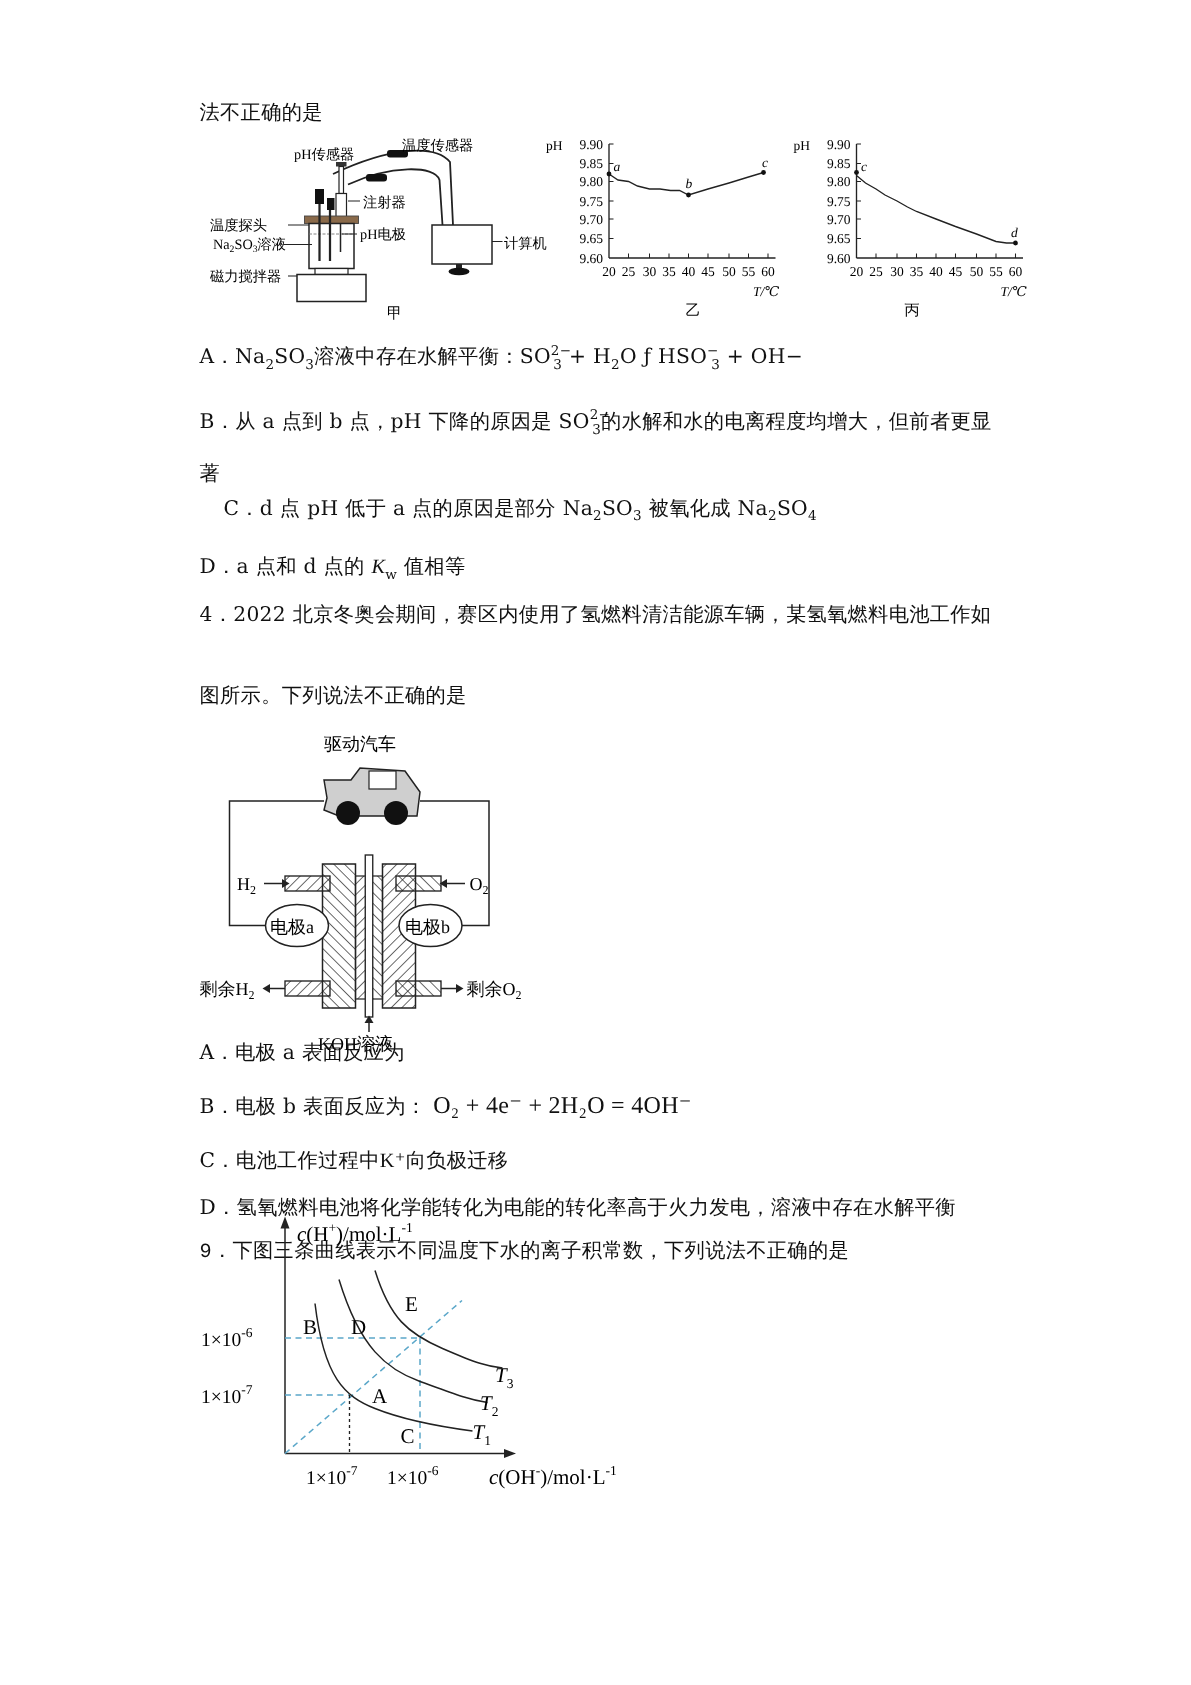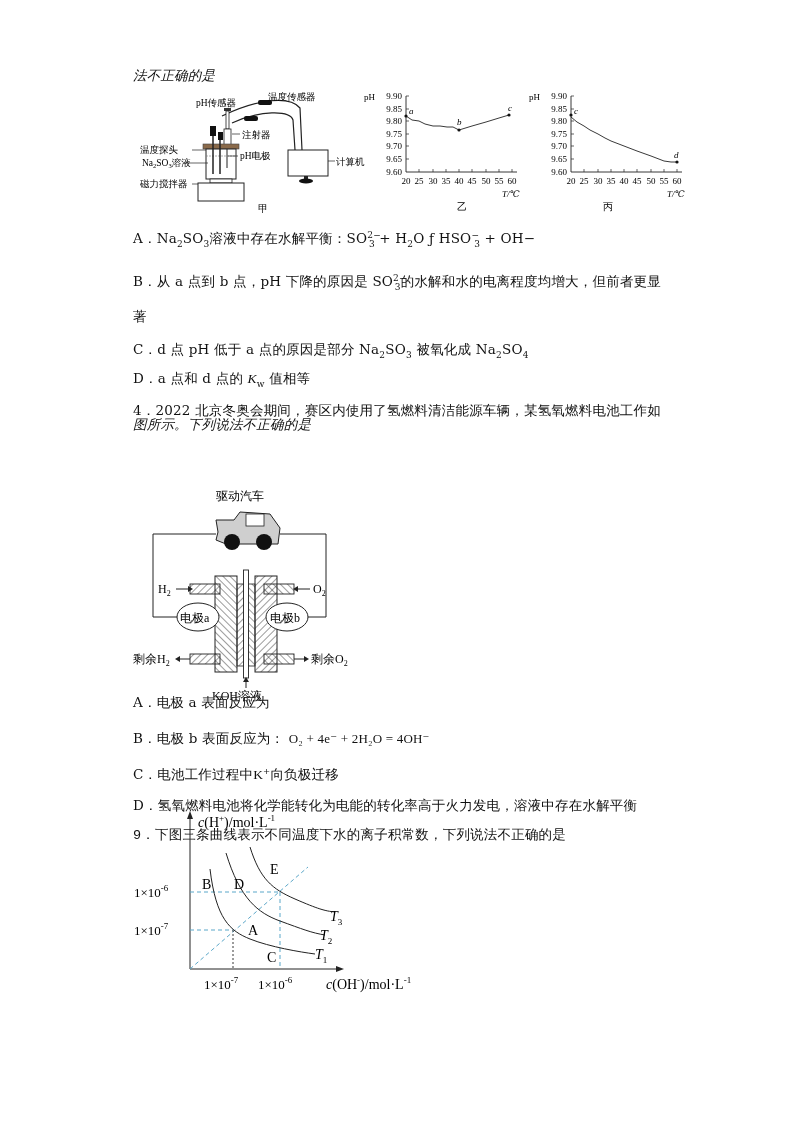--- a/index.html
+++ b/index.html
@@ -7,21 +7,21 @@
          font-family: "DejaVu Serif", "Liberation Serif", serif; color: #111; }
   .line { position: absolute; left: 133px; font-size: 13.5px; line-height: 18px; white-space: nowrap; letter-spacing: 0.2px; }
   .serif { font-family: "Liberation Serif", "DejaVu Serif", serif; }
   sub, sup { font-size: 9px; line-height: 0; }
   .fig { position: absolute; }
   svg text { font-family: "Liberation Serif", "DejaVu Serif", serif; }
 </style>
 </head>
 <body>
 
-<div class="line" style="top:66px;font-style:italic;">法不正确的是</div>
+<div class="line" style="top:66px;">法不正确的是</div>
 
 <div class="fig" style="left:140px; top:88px; width:225px; height:130px;text-align:center;">
   <svg width="225" height="130" viewBox="0 0 225 130">
 
     <path d="M82 28 C 120 10, 150 8, 160 20 L 162 62" fill="none" stroke="#222" stroke-width="1.2"></path>
     <path d="M92 35 C 120 22, 150 22, 153 32 L 155 62" fill="none" stroke="#222" stroke-width="1.2"></path>
     <rect x="118" y="12" width="14" height="5" rx="2" fill="#111"></rect>
     <rect x="104" y="28" width="14" height="5" rx="2" fill="#111"></rect>
 
     <rect x="148" y="62" width="40" height="26" fill="#fff" stroke="#222" stroke-width="1"></rect>
@@ -170,30 +170,30 @@
 
 <div class="line" style="top:229px;">
   <span>A．</span><span>Na</span><sub>2</sub><span>SO</span><sub>3</sub><span>溶液中存在水解平衡：SO</span><sup>2−</sup><sub style="margin-left:-12px;">3</sub><span> + H</span><sub>2</sub><span>O ƒ  HSO</span><sup>−</sup><sub style="margin-left:-5px;">3</sub><span> + OH−</span>
 </div>
 
 <div class="line" style="top:272px;">
   <span>B．</span><span>从 a 点到 b 点，pH 下降的原因是 SO</span><sup>2−</sup><sub style="margin-left:-12px;">3</sub><span>的水解和水的电离程度均增大，但前者更显</span>
 </div>
 <div class="line" style="top:307px;">著</div>
 
-<div class="line" style="top:340px;">
+<div class="line" style="top:330px;margin-left:16px;">
   <span>C．</span><span>d 点 pH 低于 a 点的原因是部分 Na</span><sub>2</sub><span>SO</span><sub>3</sub><span> 被氧化成 Na</span><sub>2</sub><span>SO</span><sub>4</sub>
 </div>
 
 <div class="line" style="top:369px;">
   <span>D．</span><span>a 点和 d 点的 </span><i class="serif">K</i><sub>w</sub><span> 值相等</span>
 </div>
 
 <div class="line" style="top:401px;">4．2022 北京冬奥会期间，赛区内使用了氢燃料清洁能源车辆，某氢氧燃料电池工作如</div>
-<div class="line" style="top:415px;font-style:italic;">图所示。下列说法不正确的是</div>
+<div class="line" style="top:455px;">图所示。下列说法不正确的是</div>
 
 <div class="fig" style="left:130px; top:484px; width:240px; height:220px;">
   <svg width="240" height="220" viewBox="0 0 240 220">
     <defs>
       <pattern id="hatchA" width="5" height="5" patternUnits="userSpaceOnUse" patternTransform="rotate(45)">
         <line x1="0" y1="0" x2="0" y2="5" stroke="#222" stroke-width="0.9"></line>
       </pattern>
       <pattern id="hatchB" width="5" height="5" patternUnits="userSpaceOnUse" patternTransform="rotate(-45)">
         <line x1="0" y1="0" x2="0" y2="5" stroke="#222" stroke-width="0.9"></line>
       </pattern>
@@ -240,21 +240,21 @@
     <text x="3" y="179" font-size="12">剩余H<tspan font-size="8" dy="3">2</tspan></text>
     <text x="181" y="179" font-size="12">剩余O<tspan font-size="8" dy="3">2</tspan></text>
     <text x="82" y="216" font-size="12">KOH溶液</text>
   </svg>
 </div>
 
 <div class="line" style="top:693px;">
   <span>A．</span><span>电极 a 表面反应为</span>
 </div>
 <div class="line" style="top:729px;">
-  <span>B．</span><span>电极 b 表面反应为：</span> <span class="serif" style="font-size:13px;">O₂ + 4e⁻ + 2H₂O = 4OH⁻</span>
+  <span>B．</span><span>电极 b 表面反应为：</span> <span class="serif" style="font-size:16px;">O₂ + 4e⁻ + 2H₂O = 4OH⁻</span>
 </div>
 <div class="line" style="top:765px;">
   <span>C．</span><span>电池工作过程中</span><span class="serif">K⁺</span><span>向负极迁移</span>
 </div>
 <div class="line" style="top:796px;">
   <span>D．</span><span>氢氧燃料电池将化学能转化为电能的转化率高于火力发电，溶液中存在水解平衡</span>
 </div>
 
 <div class="line" style="top:827px;font-family:Liberation Mono, monospace;">9．下图三条曲线表示不同温度下水的离子积常数，下列说法不正确的是</div>
 

